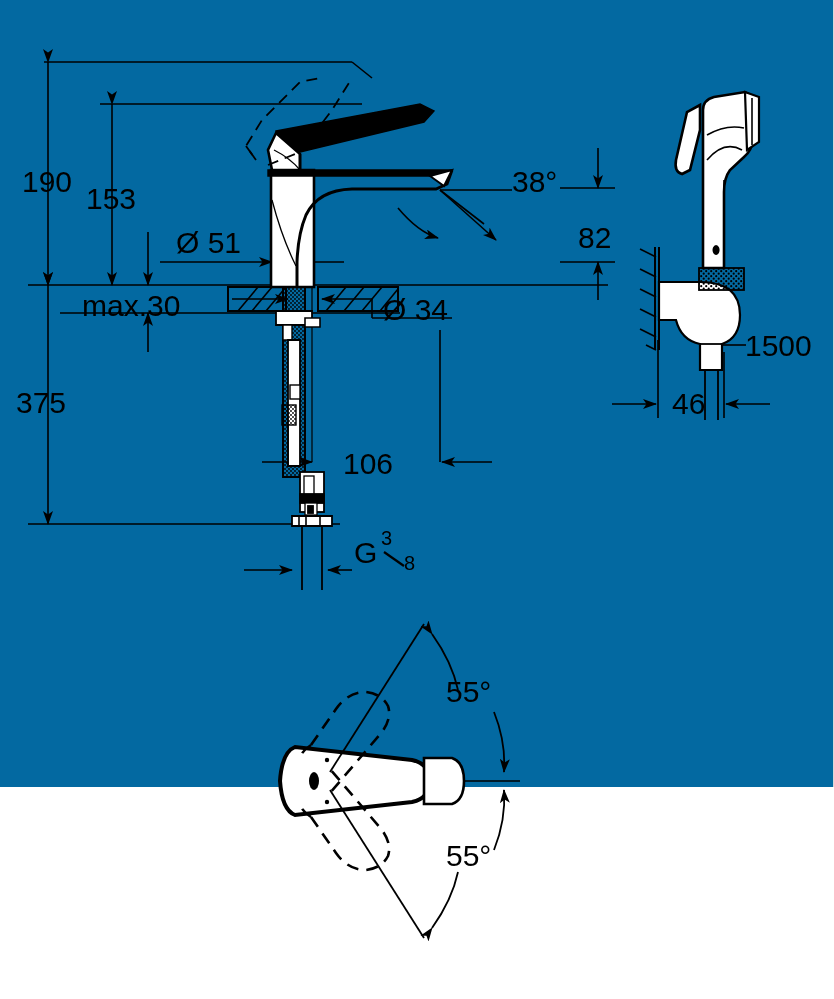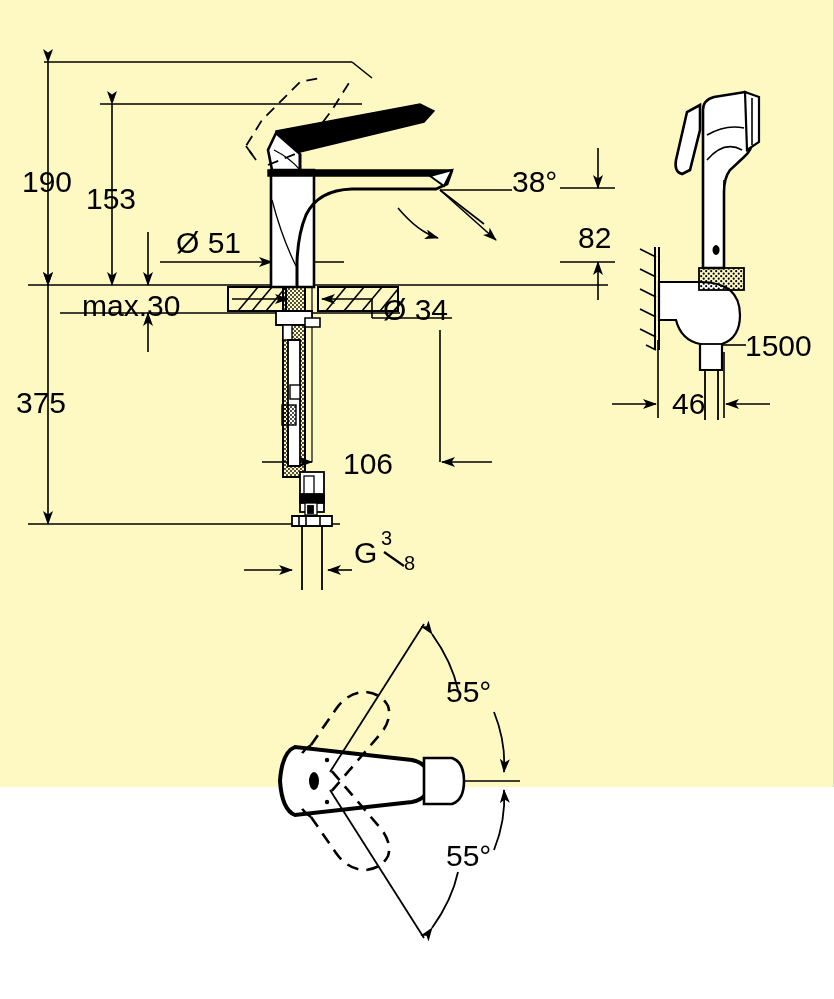--- a/index.html
+++ b/index.html
@@ -7,21 +7,21 @@
   body{
     width:834px;height:999px;
     font-family:"Liberation Sans","DejaVu Sans",sans-serif;
     color:#000;
     overflow:hidden;
     position:relative;
   }
   #sheet{
     position:relative;
     width:834px;height:787px;
-    background:#fef9c3;
+    background:#0369a1;
     border-right:1px solid #d8d8d8;
     box-sizing:border-box;
   }
   svg#drawing{
     position:absolute;left:0;top:0;
     width:834px;height:999px;
     display:block;
   }
   .dimtext{
     font-family:"Liberation Sans","DejaVu Sans",sans-serif;

